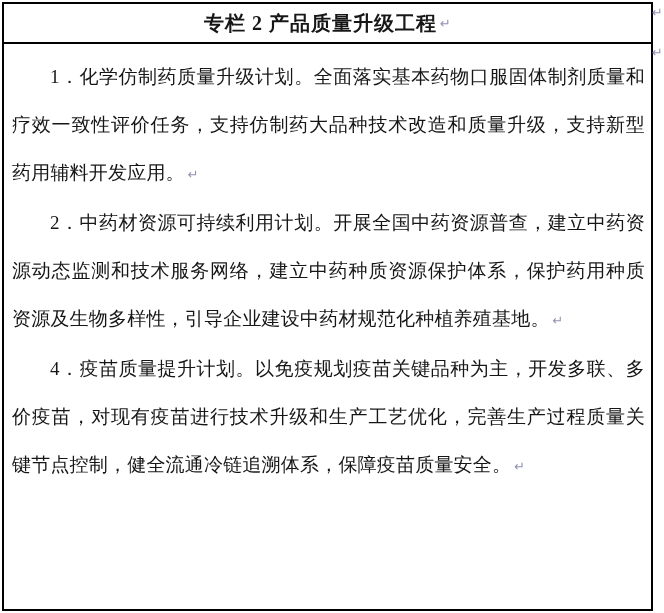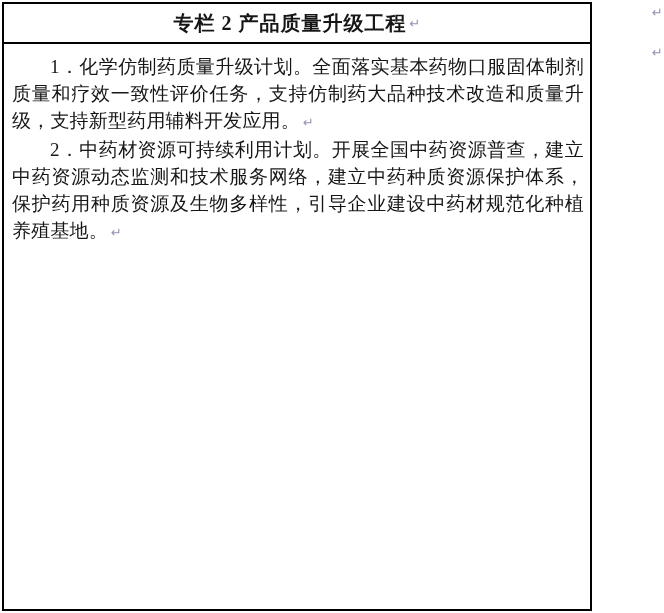--- a/index.html
+++ b/index.html
@@ -9,21 +9,21 @@
     height: 613px;
     background: #ffffff;
     font-family: "Liberation Serif", "DejaVu Serif", serif;
     color: #161616;
     overflow: hidden;
   }
   .box {
     position: absolute;
     left: 2px;
     top: 2px;
-    width: 590px;
+    width: 651px;
     height: 609px;
     box-sizing: border-box;
     border: 2px solid #000000;
     background: #ffffff;
   }
   .title-row {
     height: 40px;
     box-sizing: border-box;
     border-bottom: 2px solid #000000;
     display: flex;
@@ -31,21 +31,21 @@
     justify-content: center;
     font-size: 20px;
     font-weight: bold;
     letter-spacing: 1px;
     white-space: nowrap;
   }
   .body-cell {
     box-sizing: border-box;
     padding: 9px 6px 8px 8px;
     font-size: 19px;
-    line-height: 27px;
+    line-height: 48px;
     text-align: justify;
     letter-spacing: 0.2px;
   }
   .body-cell p {
     margin: 0;
     text-indent: 38px;
   }
   .pmark {
     font-family: "DejaVu Sans", sans-serif;
     font-size: 13px;
@@ -77,20 +77,21 @@
       <span>专栏 2 产品质量升级工程</span>
         <span class="pmark">↵</span>
     </div>
 
     <div class="body-cell">
       <p><span>1．化学仿制药质量升级计划。全面落实基本药物口服固体制剂质量和疗效一致性评价任务，支持仿制药大品种技术改造和质量升级，支持新型药用辅料开发应用。</span><span class="pmark">↵</span></p>
 
       <p><span>2．中药材资源可持续利用计划。开展全国中药资源普查，建立中药资源动态监测和技术服务网络，建立中药种质资源保护体系，保护药用种质资源及生物多样性，引导企业建设中药材规范化种植养殖基地。</span><span class="pmark">↵</span></p>
 
 
+      <p><span>4．疫苗质量提升计划。以免疫规划疫苗关键品种为主，开发多联、多价疫苗，对现有疫苗进行技术升级和生产工艺优化，完善生产过程质量关键节点控制，健全流通冷链追溯体系，保障疫苗质量安全。</span><span class="pmark">↵</span></p>
 
     </div>
 
   </div>
 
   <span class="row-mark r1">↵</span>
   <span class="row-mark r2">↵</span>
 
 </div>
 

